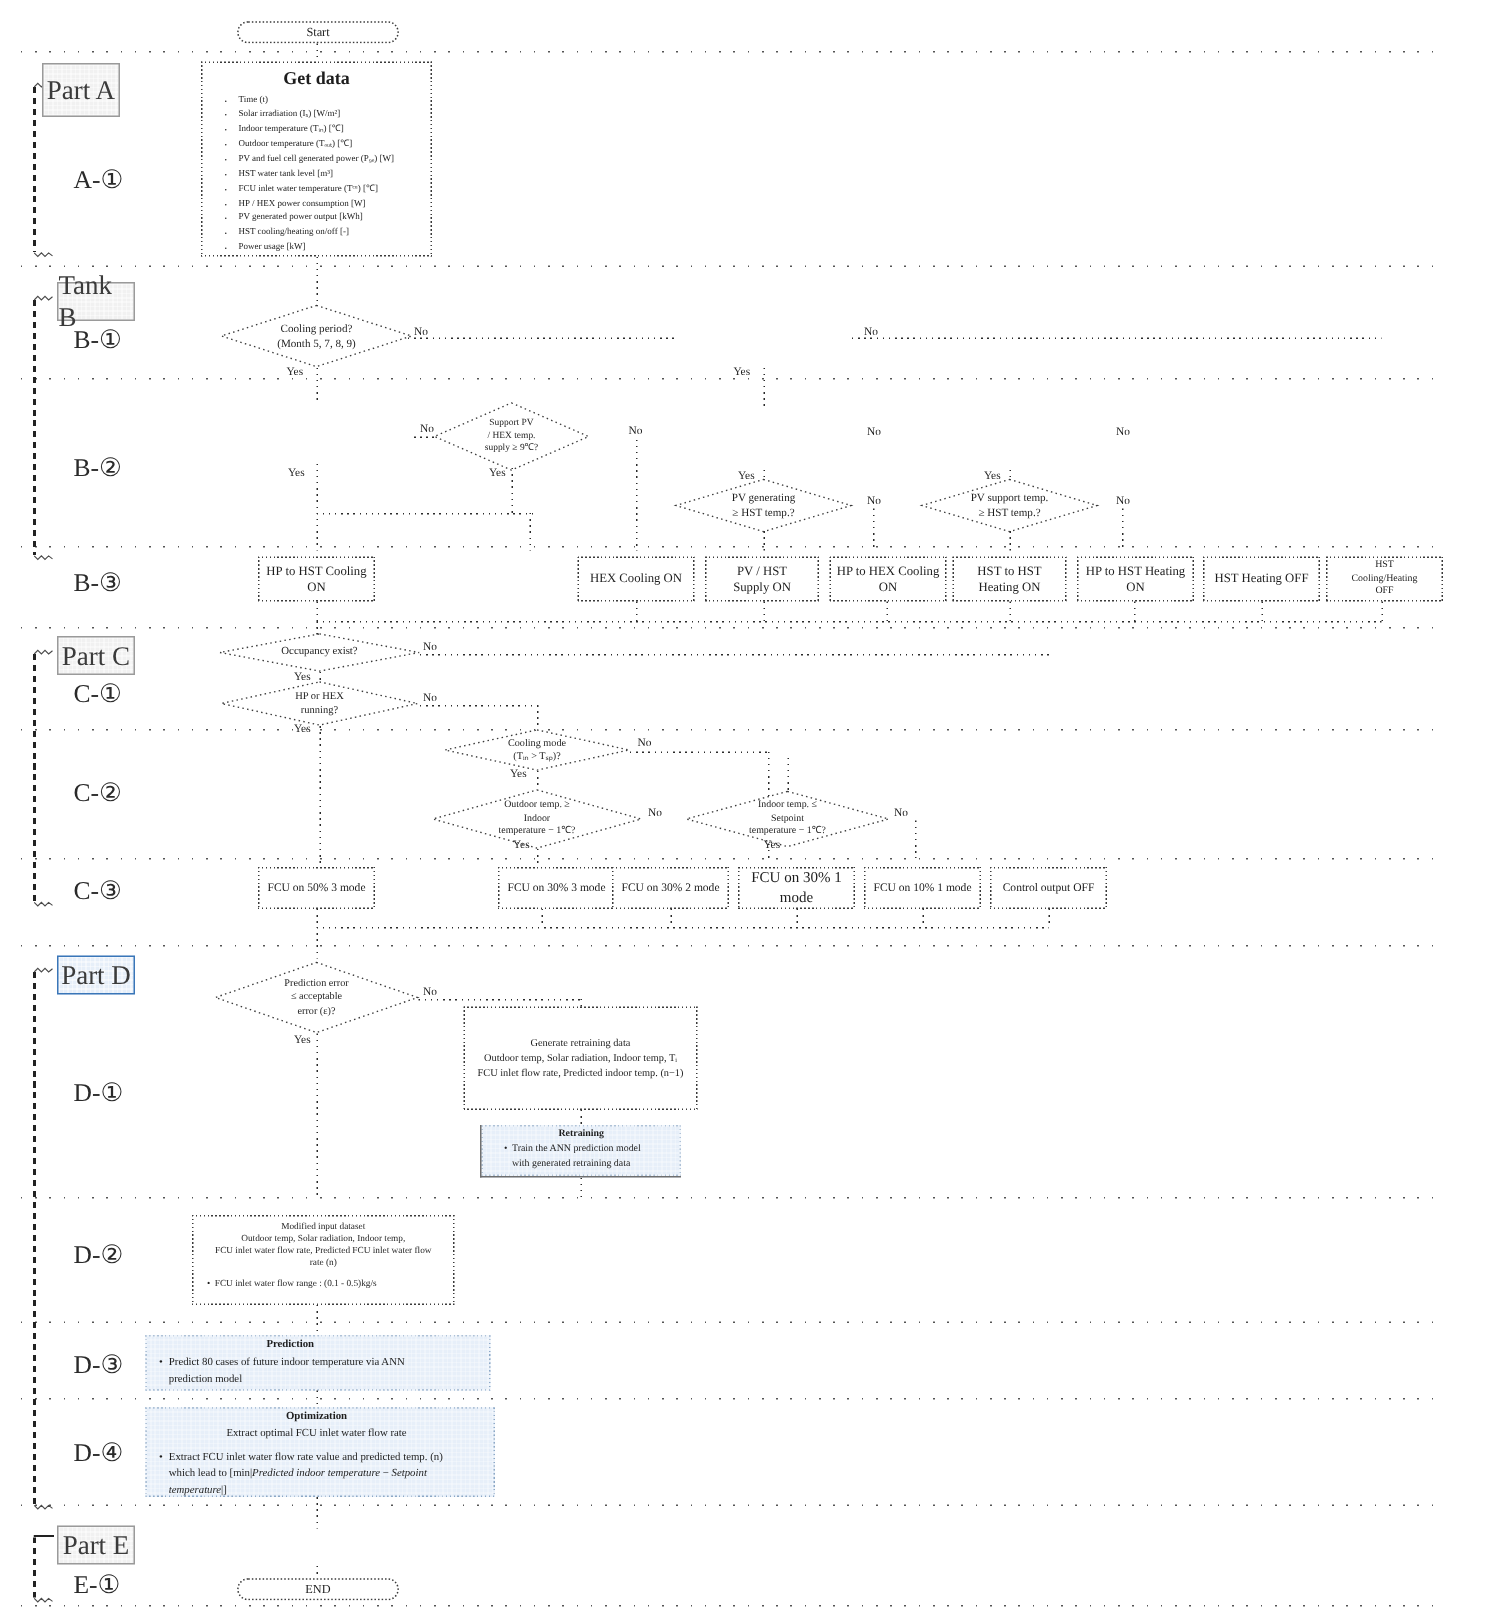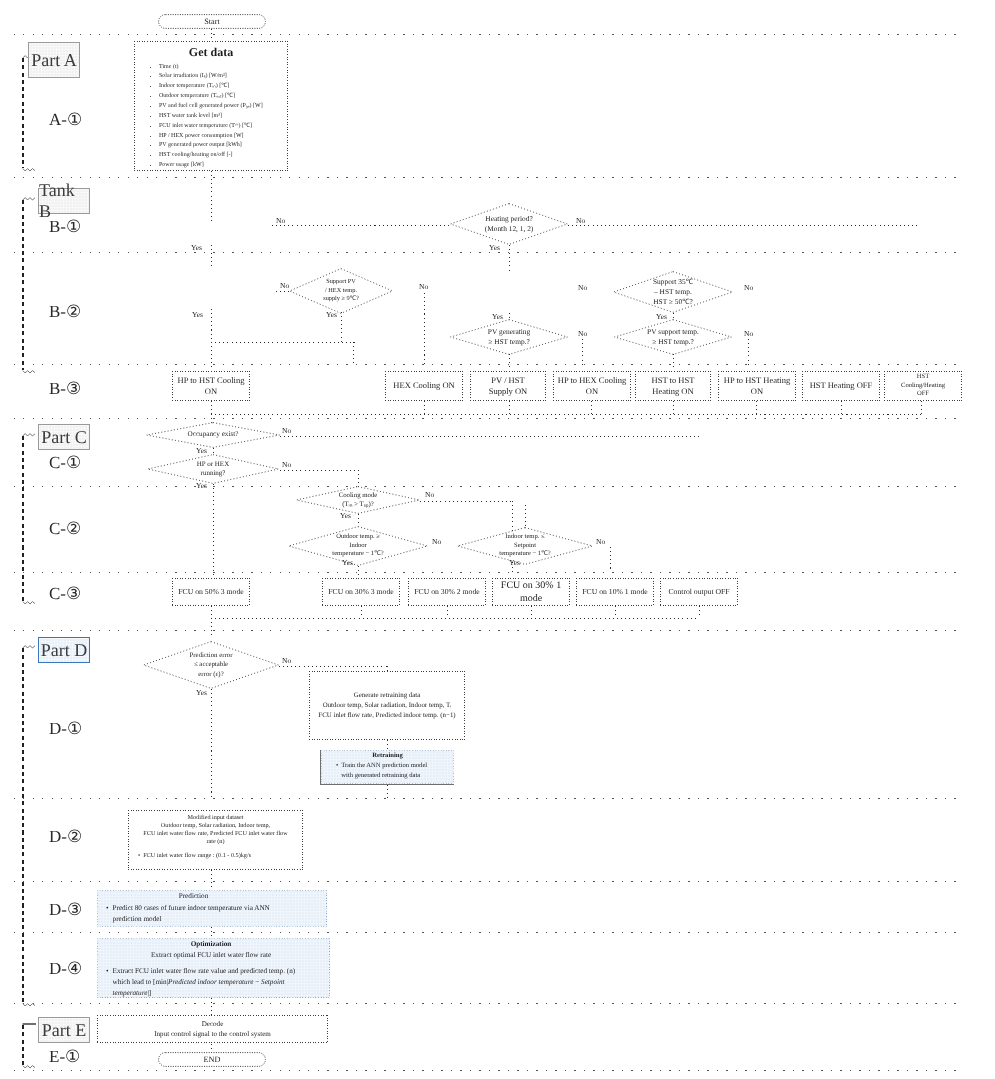--- a/index.html
+++ b/index.html
@@ -124,30 +124,30 @@
         <li style="margin:2.05px 0">PV and fuel cell generated power (P₉ₑ) [W]</li>
         <li style="margin:2.05px 0">HST water tank level [m³]</li>
         <li style="margin:2.05px 0">FCU inlet water temperature (T₟ᶜᵘ) [℃]</li>
         <li style="margin:2.05px 0">HP / HEX power consumption [W]</li>
         <li style="margin:2.05px 0">PV generated power output [kWh]</li>
         <li style="margin:2.05px 0">HST cooling/heating on/off [-]</li>
         <li style="margin:2.05px 0">Power usage [kW]</li>
       </ul>
     </div>
 <div class="vline" style="left:211px;top:171px;height:52px"></div>
+<div class="diam" style="left:147.0px;top:203.0px;width:128px;height:42px">
+      <svg width="128" height="42" style="position:absolute;left:0;top:0;overflow:visible">
+        <polygon points="64.0,0.6 127.4,21.0 64.0,41.4 0.6,21.0" fill="#fff" stroke="#3a3a3a" stroke-width="0.9" stroke-dasharray="1 2.2"></polygon>
+      </svg>
+      <div class="txt" style="font-size:7.4px;line-height:1.35;white-space:pre-line">Cooling period?
+(Month 5, 7, 8, 9)</div>
+    </div>
 <div class="tiny" style="left:276px;top:216px">No</div>
 <div class="tiny" style="left:191px;top:243px">Yes</div>
 <div class="hline" style="left:272px;top:225px;width:178px"></div>
-<div class="diam" style="left:450.0px;top:203.0px;width:118px;height:42px">
-      <svg width="118" height="42" style="position:absolute;left:0;top:0;overflow:visible">
-        <polygon points="59.0,0.6 117.4,21.0 59.0,41.4 0.6,21.0" fill="#fff" stroke="#3a3a3a" stroke-width="0.9" stroke-dasharray="1 2.2"></polygon>
-      </svg>
-      <div class="txt" style="font-size:7.4px;line-height:1.35;white-space:pre-line">Heating period?
-(Month 12, 1, 2)</div>
-    </div>
 <div class="tiny" style="left:576px;top:216px">No</div>
 <div class="tiny" style="left:489px;top:243px">Yes</div>
 <div class="hline" style="left:568px;top:225px;width:353px"></div>
 <div class="vline" style="left:211px;top:245px;height:24px"></div>
 <div class="vline" style="left:509px;top:245px;height:26px"></div>
 <div class="tiny" style="left:280px;top:281px">No</div>
 <div class="tiny" style="left:192px;top:310px">Yes</div>
 <div class="hline" style="left:276px;top:291px;width:20px"></div>
 <div class="diam" style="left:289.0px;top:268.0px;width:104px;height:46px">
       <svg width="104" height="46" style="position:absolute;left:0;top:0;overflow:visible">
@@ -163,28 +163,20 @@
 <div class="tiny" style="left:492px;top:312px">Yes</div>
 <div class="vline" style="left:509px;top:313px;height:8px"></div>
 <div class="diam" style="left:450.0px;top:319.0px;width:118px;height:36px">
       <svg width="118" height="36" style="position:absolute;left:0;top:0;overflow:visible">
         <polygon points="59.0,0.6 117.4,18.0 59.0,35.4 0.6,18.0" fill="#fff" stroke="#3a3a3a" stroke-width="0.9" stroke-dasharray="1 2.2"></polygon>
       </svg>
       <div class="txt" style="font-size:7.4px;line-height:1.35;white-space:pre-line">PV generating
 ≥ HST temp.?</div>
     </div>
 <div class="tiny" style="left:578px;top:329px">No</div>
-<div class="diam" style="left:613.0px;top:271.0px;width:120px;height:42px">
-      <svg width="120" height="42" style="position:absolute;left:0;top:0;overflow:visible">
-        <polygon points="60.0,0.6 119.4,21.0 60.0,41.4 0.6,21.0" fill="#fff" stroke="#3a3a3a" stroke-width="0.9" stroke-dasharray="1 2.2"></polygon>
-      </svg>
-      <div class="txt" style="font-size:7.4px;line-height:1.35;white-space:pre-line">Support 35℃
-– HST temp.
-HST ≥ 50℃?</div>
-    </div>
 <div class="tiny" style="left:744px;top:283px">No</div>
 <div class="tiny" style="left:656px;top:312px">Yes</div>
 <div class="vline" style="left:673px;top:313px;height:8px"></div>
 <div class="diam" style="left:614.0px;top:319.0px;width:118px;height:36px">
       <svg width="118" height="36" style="position:absolute;left:0;top:0;overflow:visible">
         <polygon points="59.0,0.6 117.4,18.0 59.0,35.4 0.6,18.0" fill="#fff" stroke="#3a3a3a" stroke-width="0.9" stroke-dasharray="1 2.2"></polygon>
       </svg>
       <div class="txt" style="font-size:7.4px;line-height:1.35;white-space:pre-line">PV support temp.
 ≥ HST temp.?</div>
     </div>
@@ -293,21 +285,21 @@
       <div class="txt" style="font-size:6.6px;line-height:1.35;white-space:pre-line">Indoor temp. ≤
 Setpoint
 temperature − 1℃?</div>
     </div>
 <div class="tiny" style="left:596px;top:537px">No</div>
 <div class="tiny" style="left:509px;top:558px">Yes</div>
 <div class="vline" style="left:610px;top:547px;height:25px"></div>
 <div class="box" style="left:172px;top:578px;width:78px;height:28px;font-size:7.7px">
       <div style="white-space:pre-line">FCU on 50% 3 mode</div>
     </div>
-<div class="box" style="left:322px;top:578px;width:78px;height:28px;font-size:7.7px">
+<div class="box" style="left:332px;top:578px;width:78px;height:28px;font-size:7.7px">
       <div style="white-space:pre-line">FCU on 30% 3 mode</div>
     </div>
 <div class="box" style="left:408px;top:578px;width:78px;height:28px;font-size:7.7px">
       <div style="white-space:pre-line">FCU on 30% 2 mode</div>
     </div>
 <div class="box" style="left:492px;top:578px;width:78px;height:28px;font-size:10px">
       <div style="white-space:pre-line">FCU on 30% 1 mode</div>
     </div>
 <div class="box" style="left:576px;top:578px;width:78px;height:28px;font-size:7.7px">
       <div style="white-space:pre-line">FCU on 10% 1 mode</div>
@@ -355,40 +347,36 @@
 <div>Outdoor temp, Solar radiation, Indoor temp,</div>
 <div>FCU inlet water flow rate, Predicted FCU inlet water flow</div>
 <div>rate (n)</div>
 <div style="display:flex;gap:3px;margin-top:6px;padding-left:8px;align-self:flex-start">
         <span>•</span>
         <span>FCU inlet water flow range : (0.1 - 0.5)kg/s</span>
       </div>
     </div>
 <div class="vline" style="left:211px;top:870px;height:20px"></div>
 <div style="position:absolute;left:97px;top:890px;width:230px;height:37px;box-sizing:border-box;background-color:#e7eff9;background-image:repeating-linear-gradient(to right,rgba(255,255,255,0.30) 0 1px,transparent 1px 3px),repeating-linear-gradient(to bottom,rgba(255,255,255,0.30) 0 1px,transparent 1px 3px),repeating-linear-gradient(to right,#8ca8c6 0 1px,transparent 1px 2.6px),repeating-linear-gradient(to right,#8ca8c6 0 1px,transparent 1px 2.6px),repeating-linear-gradient(to bottom,#8ca8c6 0 1px,transparent 1px 2.6px),repeating-linear-gradient(to bottom,#8ca8c6 0 1px,transparent 1px 2.6px);background-size:100% 100%,100% 100%,100% 1px,100% 1px,1px 100%,1px 100%;background-position:0 0,0 0,0 0,0 100%,0 0,100% 0;background-repeat:repeat,repeat,no-repeat,no-repeat,no-repeat,no-repeat;padding:1px 40px 1px 3px;font-size:7.2px;line-height:1.6">
-<div style="text-align:center;font-weight:normal">Prediction</div>
+<div style="text-align:center;font-weight:bold">Prediction</div>
 <div style="display:flex;gap:4px;padding-left:6px">
         <span>•</span>
         <span>Predict 80 cases of future indoor temperature via ANN prediction model</span>
       </div>
     </div>
 <div class="vline" style="left:211px;top:927px;height:11px"></div>
 <div style="position:absolute;left:97px;top:938px;width:233px;height:60px;box-sizing:border-box;background-color:#e7eff9;background-image:repeating-linear-gradient(to right,rgba(255,255,255,0.30) 0 1px,transparent 1px 3px),repeating-linear-gradient(to bottom,rgba(255,255,255,0.30) 0 1px,transparent 1px 3px),repeating-linear-gradient(to right,#8ca8c6 0 1px,transparent 1px 2.6px),repeating-linear-gradient(to right,#8ca8c6 0 1px,transparent 1px 2.6px),repeating-linear-gradient(to bottom,#8ca8c6 0 1px,transparent 1px 2.6px),repeating-linear-gradient(to bottom,#8ca8c6 0 1px,transparent 1px 2.6px);background-size:100% 100%,100% 100%,100% 1px,100% 1px,1px 100%,1px 100%;background-position:0 0,0 0,0 0,0 100%,0 0,100% 0;background-repeat:repeat,repeat,no-repeat,no-repeat,no-repeat,no-repeat;padding:1px 8px 1px 3px;font-size:7.2px;line-height:1.52">
 <div style="text-align:center;font-weight:bold">Optimization</div>
 <div style="text-align:center">Extract optimal FCU inlet water flow rate</div>
 <div style="display:flex;gap:4px;padding-left:6px;margin-top:5px;width:208px">
         <span>•</span>
         <span><span>Extract FCU inlet water flow rate value and predicted temp. (n) which lead to [min|</span><i>Predicted indoor temperature</i><span> − </span><i>Setpoint temperature</i><span>|]</span></span>
       </div>
     </div>
 <div class="vline" style="left:211px;top:998px;height:21px"></div>
-<div class="box" style="left:97px;top:1015px;width:231px;height:28px;font-size:7.1px;line-height:1.42">
-<div>Decode</div>
-<div>Input control signal to the control system</div>
-    </div>
 <div class="vline" style="left:211px;top:1044px;height:6px"></div>
 <div style="position:absolute;left:158px;top:1052px;width:108px;height:15px">
 <svg width="108" height="15" style="position:absolute;left:0;top:0">
         <rect x="0.6" y="0.6" width="106.8" height="13.8" rx="6.9" ry="6.9" fill="#fff" stroke="#3a3a3a" stroke-width="1" stroke-dasharray="1 1.4"></rect>
       </svg>
 <div style="position:absolute;left:0;top:0;width:100%;height:100%;display:flex;align-items:center;justify-content:center;font-size:8.2px">END</div>
     </div>
 </div>
 
 </body></html>

